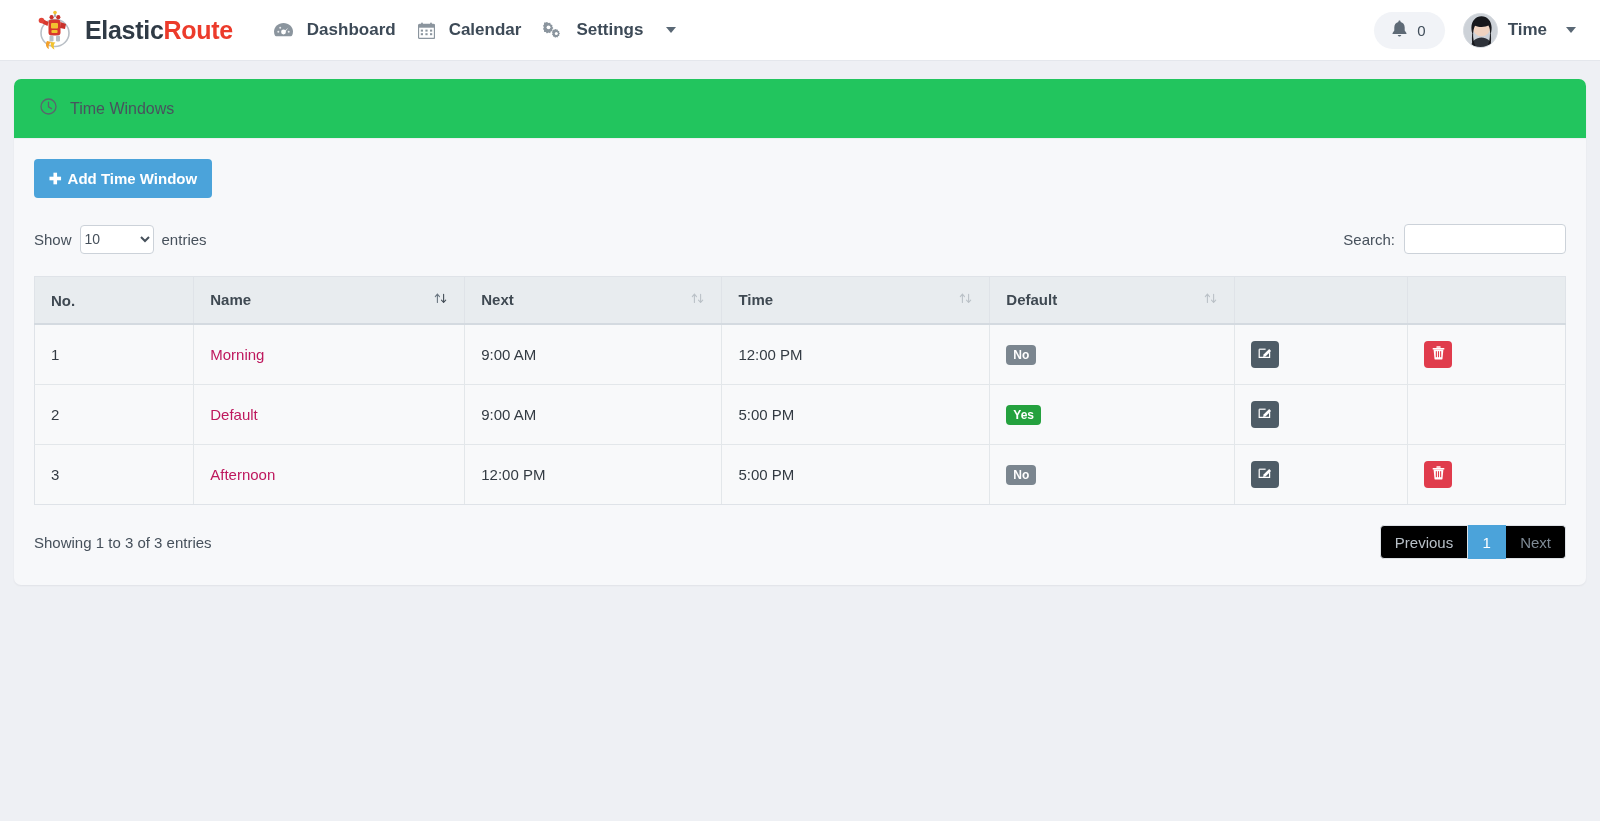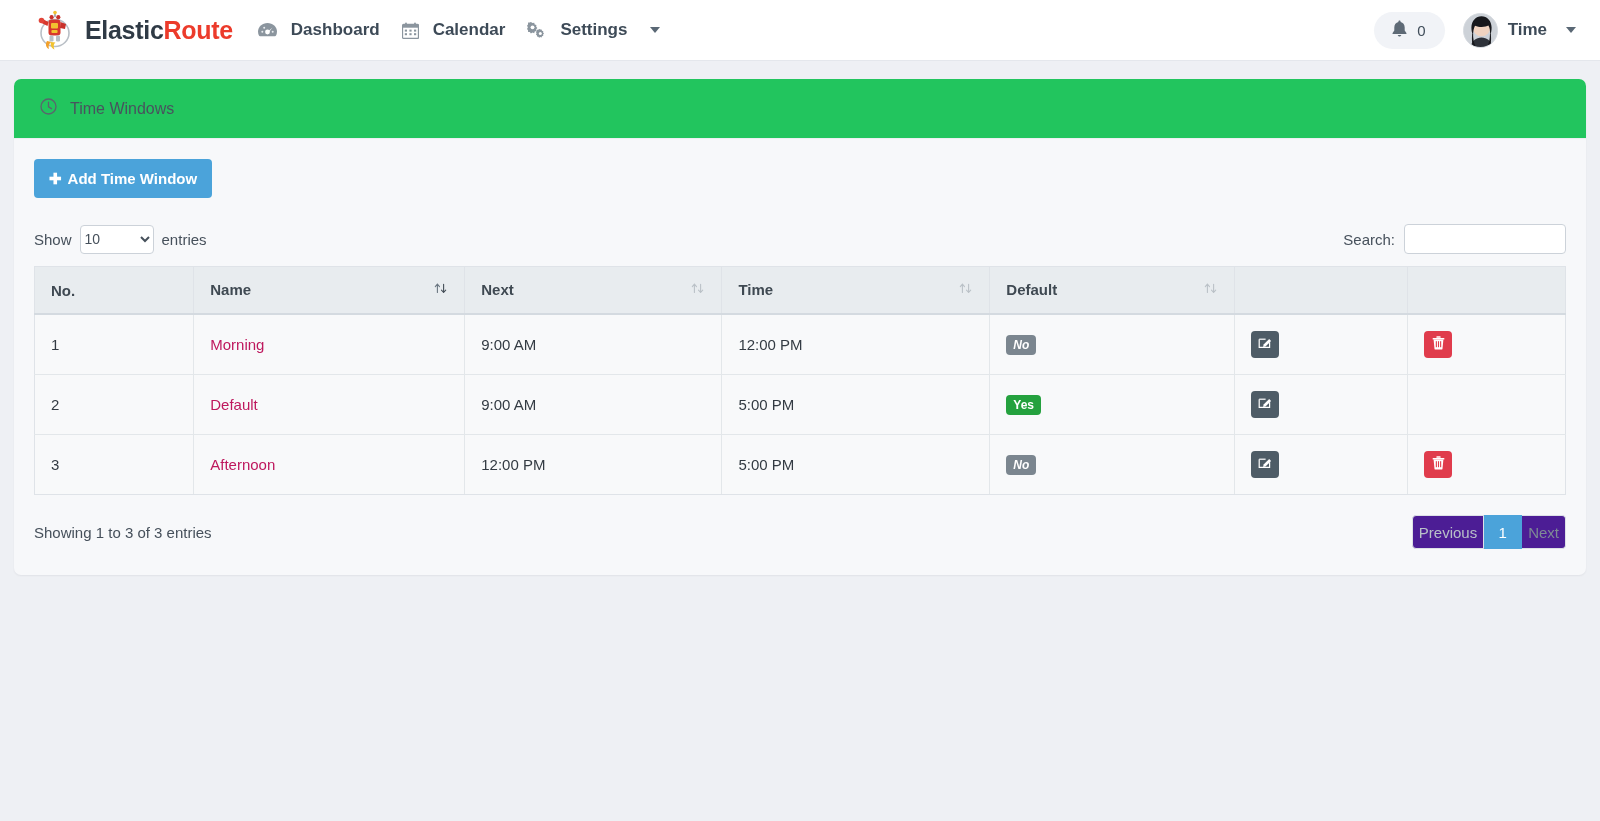--- a/index.html
+++ b/index.html
@@ -19,21 +19,21 @@
     display: flex;
     align-items: center;
     padding: 0 24px 0 34px;
     position: relative;
   }
   .brand {
     display: flex;
     align-items: center;
     gap: 9px;
     text-decoration: none;
-    margin-right: 14px;
+    margin-right: 30px;
     justify-content: flex-end;
   }
   .brand-logo { width: 42px; height: 40px; display:block; }
   .brand-text {
     font-size: 25px;
     font-weight: bold;
     letter-spacing: -0.3px;
     white-space: nowrap;
   }
   .brand-text .b1 { color: #2f3a45; }
@@ -109,21 +109,21 @@
     padding: 11px 15px;
     cursor: pointer;
     font-family: "Liberation Sans", sans-serif;
   }
   .btn-add .plus { font-size: 15px; line-height: 1; }
 
   
   .controls {
     display: flex; align-items: center;
     margin-top: 26px;
-    margin-bottom: 12px;
+    margin-bottom: 22px;
   }
   .len-box { display:flex; align-items:center; gap: 8px; font-size: 15px; color: #46505b; }
   .len-select {
     width: 74px; height: 29px;
     border: 1px solid #ccd2d9;
     border-radius: 4px;
     background: #fff;
     font-size: 14px;
     color: #46505b;
     font-family: "Liberation Sans", sans-serif;
@@ -181,21 +181,21 @@
 
   .badge {
     display: inline-block;
     border-radius: 4px;
     font-size: 12px;
     font-weight: bold;
     color: #fff;
     padding: 4px 7px 4px 7px;
     line-height: 1;
   }
-  .badge-no { background: #7b868f; font-style: italic; }
+  .badge-no { background: #7b868f; }
   .badge-yes { background: #24a13e; }
 
   .icon-btn {
     width: 28px; height: 27px;
     border: none;
     border-radius: 4px;
     display: inline-flex; align-items: center; justify-content: center;
     cursor: pointer;
     padding: 0;
   }
@@ -208,24 +208,24 @@
     margin-top: 20px;
   }
   .info { font-size: 15px; color: #46505b; }
   .pager { margin-left:auto; display: flex; }
   .pg {
     min-width: 38px;
     height: 34px;
     display:flex; align-items:center; justify-content:center;
     border: 1px solid #dde1e6;
     border-left: none;
-    background: #4c1d95;
+    background: #000000;
     color: #7e8a95;
     font-size: 15px;
-    padding: 0 6px;
+    padding: 0 14px;
     cursor: pointer;
     white-space: nowrap;
   }
   .pg:first-child { border-left: 1px solid #dde1e6; border-radius: 4px 0 0 4px; }
   .pg:last-child  { border-radius: 0 4px 4px 0; }
   .pg.num { padding: 0; color:#4b5660; }
   .pg.active { background: #4ba3da; border-color: #4ba3da; color: #fff; }
   .pg.disabled { color: #b8c0c8; cursor: default; }
 </style>
 </head>

